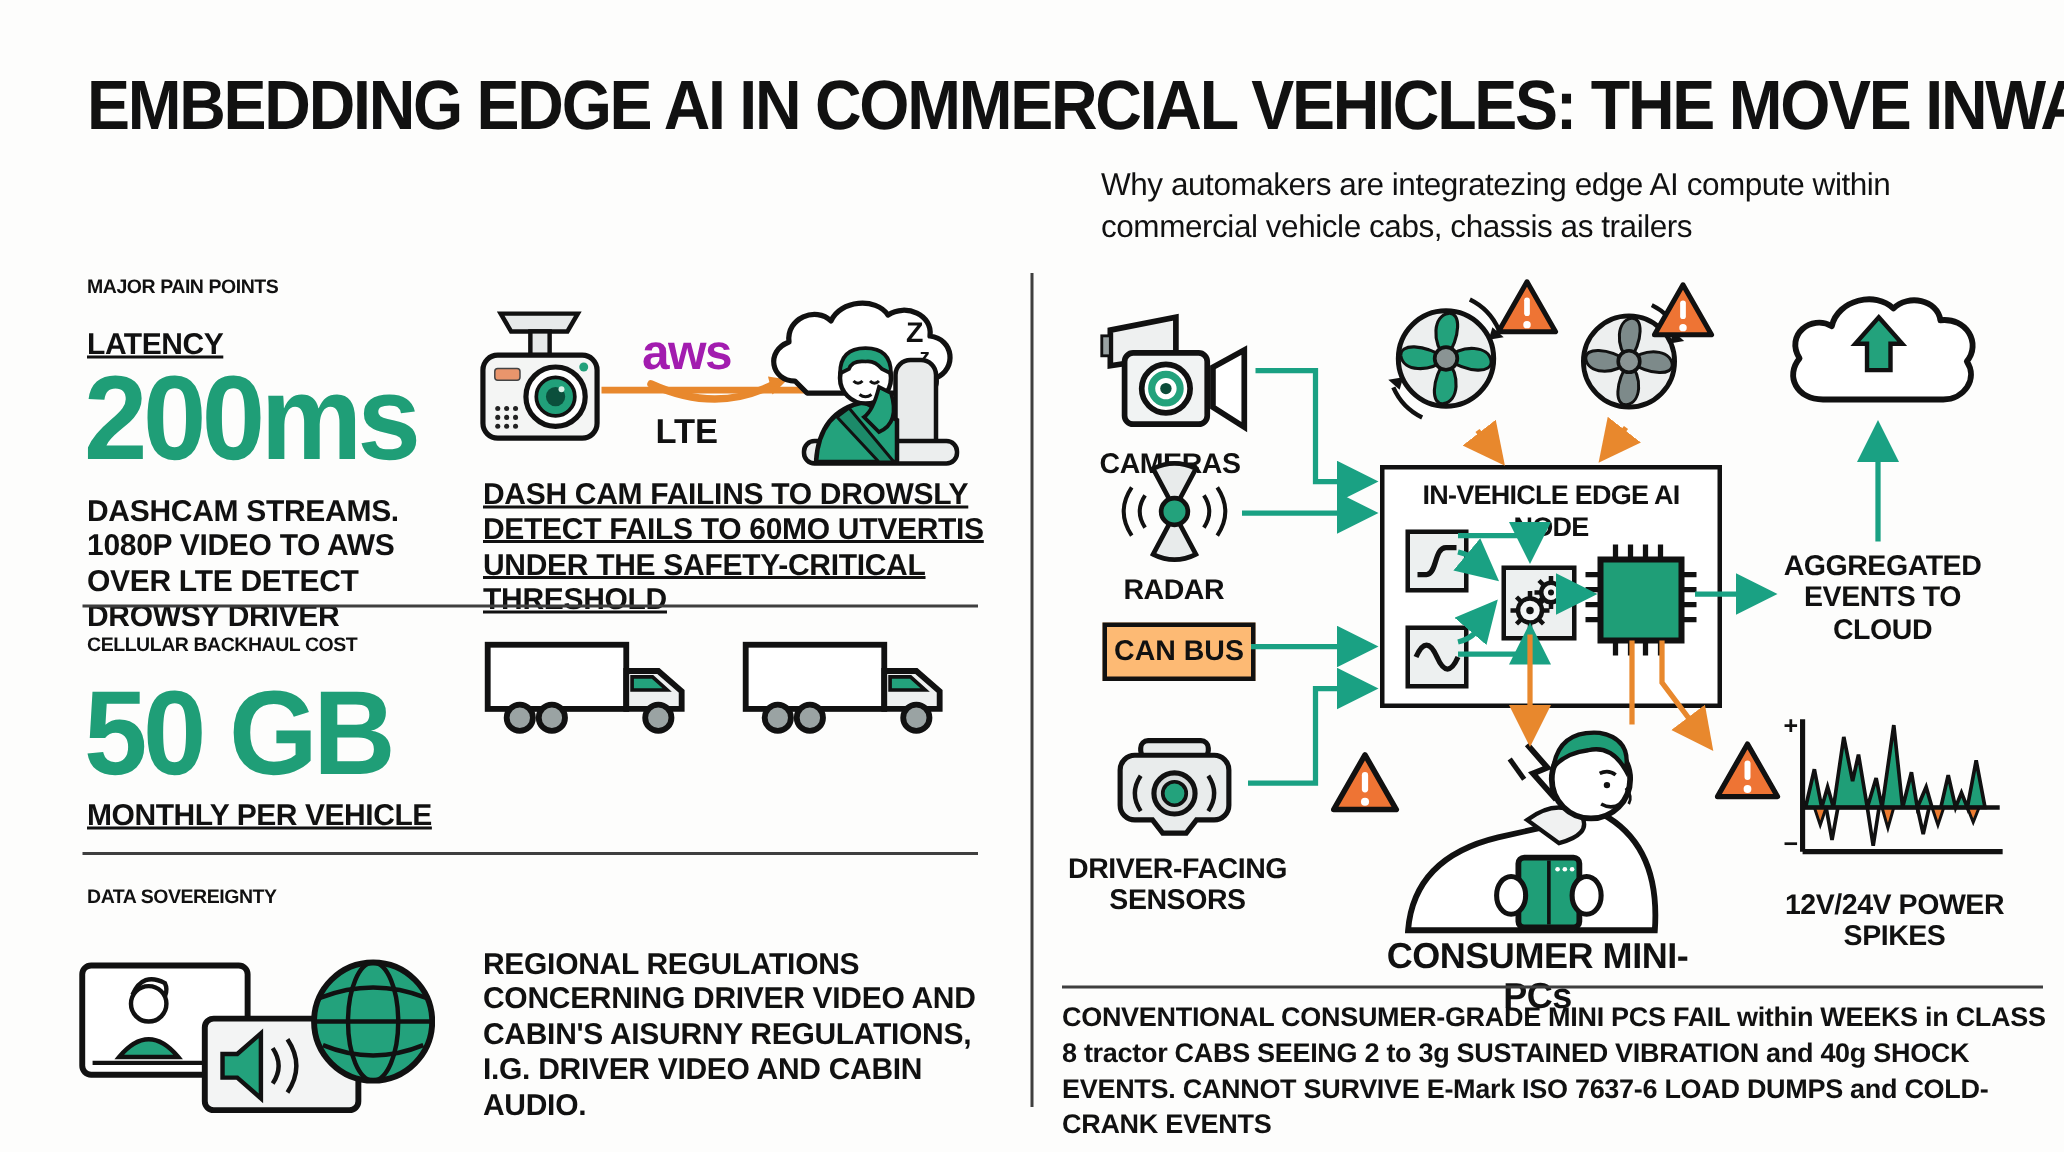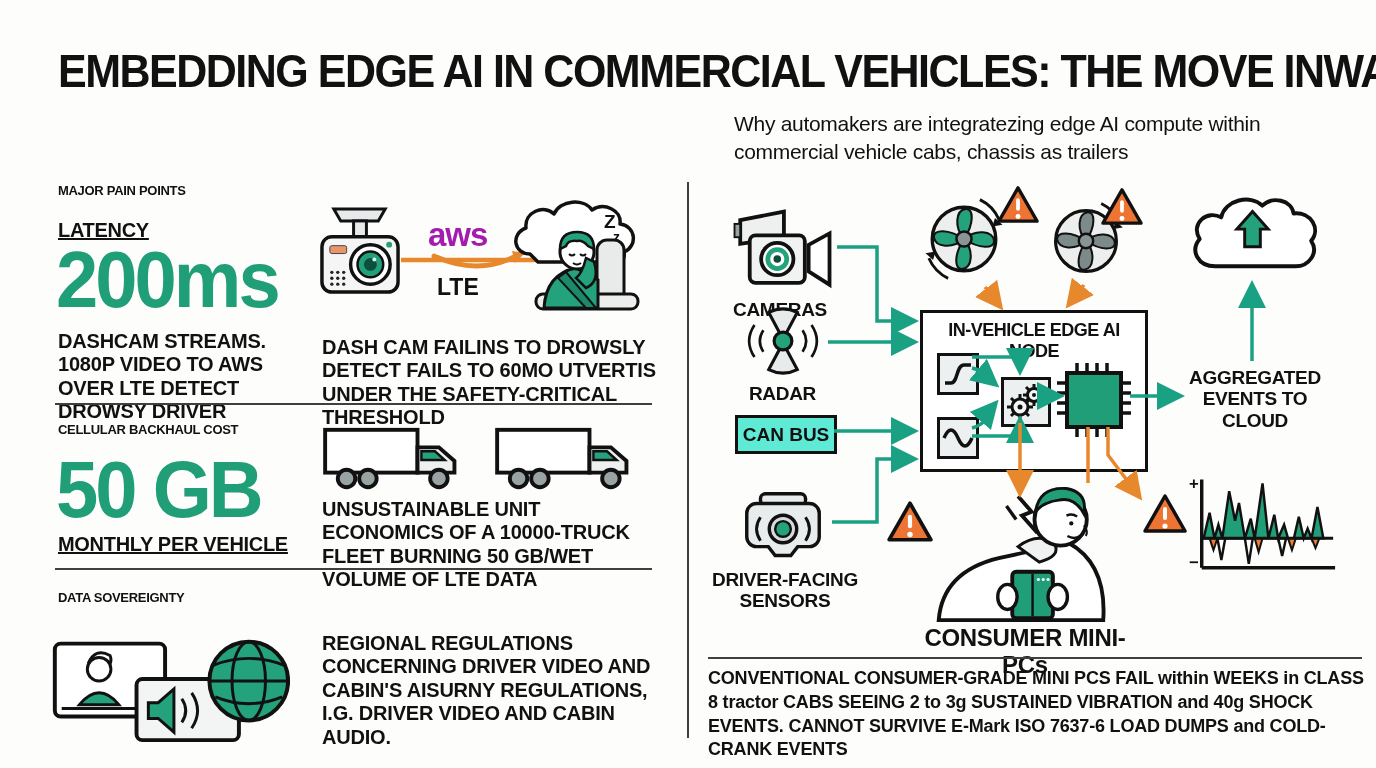--- a/index.html
+++ b/index.html
@@ -11,21 +11,21 @@
   .sub{font-size:21px;font-weight:500;line-height:1.32;margin:0;letter-spacing:-0.3px;}
   .h1b{font-size:13px;font-weight:700;letter-spacing:-0.3px;}
   .h2b{font-size:20px;font-weight:800;letter-spacing:-0.3px;text-decoration:underline;}
   .big{font-size:76px;font-weight:800;letter-spacing:-3px;color:#1f9e77;line-height:0.95;
        transform:scaleY(1.05);transform-origin:top left;}
   .cap{font-size:20px;font-weight:800;line-height:1.17;letter-spacing:-0.2px;}
   .hr{height:0;border-top:2px solid #3f3f3f;}
   .vr{width:0;border-left:2px solid #3f3f3f;}
   .ctr{text-align:center;}
   .dlabel{font-size:19px;font-weight:800;line-height:1.12;letter-spacing:-0.3px;}
-  .canbus{border:3px solid #111;background:#5eead4;display:flex;align-items:center;justify-content:center;
+  .canbus{border:3px solid #111;background:#fdba74;display:flex;align-items:center;justify-content:center;
           font-size:19px;font-weight:800;}
   .node{border:3.5px solid #111;background:#fff;}
   .nodetitle{font-size:18px;font-weight:800;letter-spacing:-0.5px;text-align:center;margin-top:7px;}
   .mbox{position:absolute;border:3px solid #111;background:#edf0f0;}
   .awstxt{font-size:33px;font-weight:700;color:#a21caf;letter-spacing:-1px;line-height:0.9;}
   .lte{font-size:23px;font-weight:700;}
   .footertxt{font-size:18px;font-weight:700;line-height:1.32;letter-spacing:-0.2px;}
 </style>
 </head>
 <body>
@@ -87,21 +87,21 @@
     <path d="M44,112 Q46,78 76,72 L98,84 L98,112 Z" fill="#23a27c" stroke="#111" stroke-width="3"></path>
     <circle cx="77" cy="56" r="17" fill="#fff" stroke="#111" stroke-width="3"></circle>
     <path d="M60,53 Q60,36 77,36 Q94,36 94,53 L88,50 Q83,44 77,45 Q68,44 66,50 Z" fill="#23a27c" stroke="#111" stroke-width="2.5"></path>
     <path d="M69,58 q3,3 6,0" stroke="#111" stroke-width="2" fill="none"></path>
     <path d="M80,58 q3,3 6,0" stroke="#111" stroke-width="2" fill="none"></path>
     <path d="M73,67 q4,3 8,0" stroke="#111" stroke-width="2" fill="none"></path>
     <path d="M86,92 q14,-6 8,-26 l-8,-4 q-4,16 -10,20 Z" fill="#23a27c" stroke="#111" stroke-width="2.5"></path>
     <path d="M66,76 L96,112 L86,112 L58,82 Z" fill="#1c8a69" stroke="#111" stroke-width="2"></path>
   </svg>
 
-  <div class="abs cap" style="left:322px;top:336px;width:345px;">DASH CAM FAILINS TO DROWSLY DETECT FAILS TO 60MO UTVERTIS UNDER THE SAFETY-CRITICAL THRESHOLD</div>
+  <div class="abs cap" style="left:322px;top:319px;width:345px;text-decoration:underline;">DASH CAM FAILINS TO DROWSLY DETECT FAILS TO 60MO UTVERTIS UNDER THE SAFETY-CRITICAL THRESHOLD</div>
 
   <div class="abs hr" style="left:55px;top:403px;width:597px;"></div>
 
   <div class="abs h1b" style="left:58px;top:422px;">CELLULAR BACKHAUL COST</div>
   <div class="abs big" style="left:56px;top:452px;">50 GB</div>
   <div class="abs h2b" style="left:58px;top:533px;">MONTHLY PER VEHICLE</div>
 
   <svg class="abs" style="left:320px;top:424px;" width="160" height="70" viewBox="0 0 160 72">
     <rect x="3" y="6" width="95" height="44" fill="#fff" stroke="#111" stroke-width="4"></rect>
     <path d="M98,24 h22 l16,14 v12 h-38 Z" fill="#eef0f0" stroke="#111" stroke-width="4"></path>
@@ -111,21 +111,20 @@
     <circle cx="120" cy="56" r="9" fill="#9aa3a3" stroke="#111" stroke-width="4"></circle>
   </svg>
   <svg class="abs" style="left:492px;top:424px;" width="160" height="70" viewBox="0 0 160 72">
     <rect x="3" y="6" width="95" height="44" fill="#fff" stroke="#111" stroke-width="4"></rect>
     <path d="M98,24 h22 l16,14 v12 h-38 Z" fill="#eef0f0" stroke="#111" stroke-width="4"></path>
     <path d="M102,28 h14 l10,9 h-24 Z" fill="#23a27c" stroke="#111" stroke-width="2.5"></path>
     <circle cx="25" cy="56" r="9" fill="#9aa3a3" stroke="#111" stroke-width="4"></circle>
     <circle cx="47" cy="56" r="9" fill="#9aa3a3" stroke="#111" stroke-width="4"></circle>
     <circle cx="120" cy="56" r="9" fill="#9aa3a3" stroke="#111" stroke-width="4"></circle>
   </svg>
-  <div class="abs cap" style="left:322px;top:498px;width:340px;">UNSUSTAINABLE UNIT ECONOMICS OF A 10000-TRUCK FLEET BURNING 50 GB/WET VOLUME OF LTE DATA</div>
 
   <div class="abs hr" style="left:55px;top:568px;width:597px;"></div>
 
   <div class="abs h1b" style="left:58px;top:590px;">DATA SOVEREIGNTY</div>
   <svg class="abs" style="left:50px;top:620px;" width="240" height="126" viewBox="0 0 240 128">
     <rect x="3" y="24" width="112" height="74" rx="6" fill="#fff" stroke="#111" stroke-width="4"></rect>
     <path d="M37,44 Q44,28 59,36 Q61,40 59,45" fill="none" stroke="#111" stroke-width="3"></path>
     <circle cx="48" cy="50" r="12" fill="#fff" stroke="#111" stroke-width="3"></circle>
     <path d="M28,86 q20,-24 40,0 Z" fill="#23a27c" stroke="#111" stroke-width="3"></path>
     <line x1="10" y1="90" x2="106" y2="90" stroke="#111" stroke-width="3"></line>
@@ -290,20 +289,21 @@
       <polygon points="126,66 130,76 134,66" fill="#ed7d31" stroke="#111" stroke-width="2"></polygon>
       <line x1="14" y1="66" x2="148" y2="66" stroke="#111" stroke-width="3"></line>
       <line x1="14" y1="6" x2="14" y2="96" stroke="#111" stroke-width="3.5"></line>
       <line x1="14" y1="96" x2="150" y2="96" stroke="#111" stroke-width="3.5"></line>
     </svg>
     <svg class="abs" style="left:452px;top:318px;" width="46" height="42" viewBox="0 0 46 42">
       <path d="M23,3 L43,38 H3 Z" fill="#ee7434" stroke="#111" stroke-width="3.5" stroke-linejoin="round"></path>
       <rect x="21" y="14" width="4" height="13" rx="2" fill="#fff"></rect>
         <circle cx="23" cy="33" r="2.6" fill="#fff"></circle>
     </svg>
+    <div class="abs dlabel ctr" style="left:488px;top:418px;width:170px;">12V/24V POWER SPIKES</div>
 
     <svg class="abs" style="left:232px;top:300px;" width="196" height="150" viewBox="0 0 200 155">
       <path d="M98,22 L112,38 L102,42 L118,60" stroke="#111" stroke-width="4" fill="none"></path>
       <path d="M86,32 L96,46" stroke="#111" stroke-width="3.5" fill="none"></path>
       <path d="M16,150 Q20,100 78,86 L150,70 Q190,92 186,150 Z" fill="#fff" stroke="#111" stroke-width="4"></path>
       <path d="M98,74 Q120,58 136,72 Q142,84 120,90 Z" fill="#f0f1f1" stroke="#111" stroke-width="3"></path>
       <circle cx="142" cy="46" r="27" fill="#fff" stroke="#111" stroke-width="4"></circle>
       <path d="M116,38 Q120,12 148,14 Q170,18 166,40 Q156,22 140,26 Q124,28 116,38 Z" fill="#1f9e77" stroke="#111" stroke-width="3"></path>
       <path d="M148,42 q6,-3 11,1" stroke="#111" stroke-width="2.5" fill="none"></path>
       <circle cx="153" cy="50" r="2.2" fill="#111"></circle>

